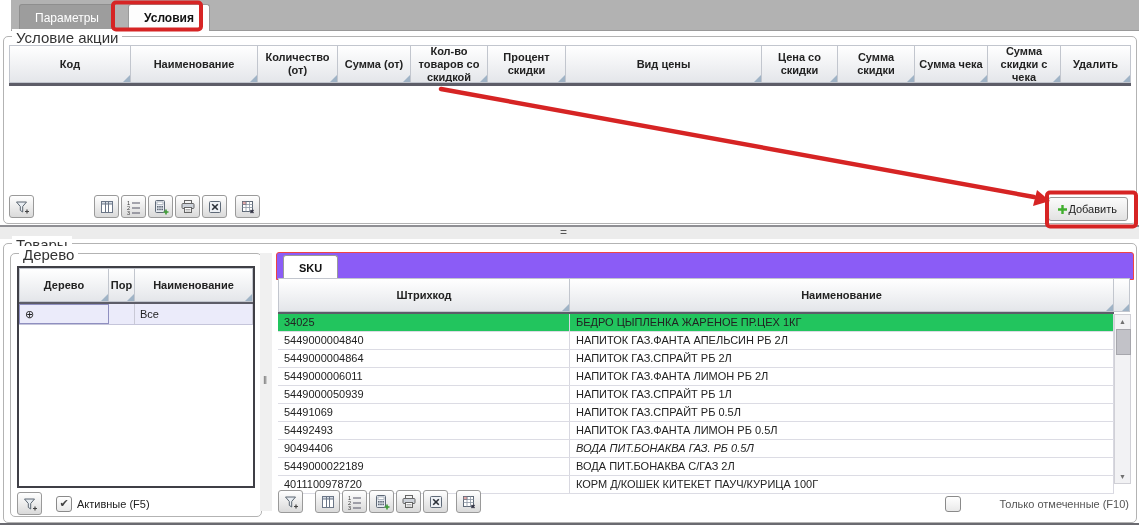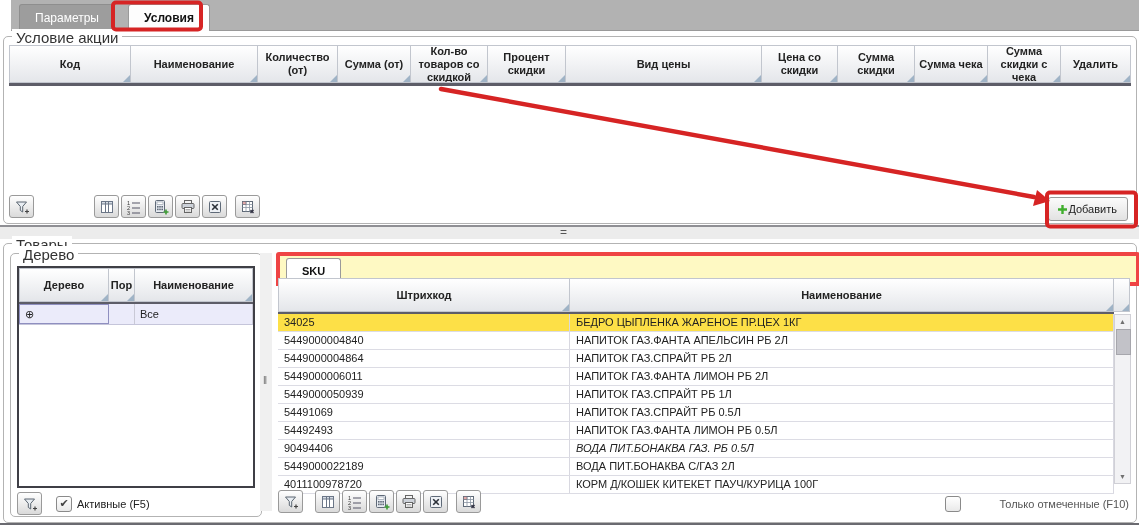--- a/index.html
+++ b/index.html
@@ -36,25 +36,25 @@
   #hsplit{position:absolute;left:0;top:225px;width:1139px;height:12px;background:#ececec;border-top:2px solid #8f8f94;cursor:row-resize;}
   #hsplit .handle{position:absolute;left:560px;top:-2px;color:#555;font-size:12px;}
   #vsplit{position:absolute;left:260px;top:253px;width:12px;height:258px;background:#f0f0f0;cursor:col-resize;}
   #vsplit .handle{position:absolute;top:122px;left:3px;color:#666;font-size:10px;}
   
   #tree-table{position:absolute;left:6px;top:12px;width:238px;height:222px;border:2px solid #3f3f46;background:#fff;box-sizing:border-box;}
   .trow{display:flex;height:20px;background:#ebebfa;border-bottom:1px solid #c5c5da;}
   .tcell{box-sizing:border-box;border-right:1px solid #c9c9d6;padding:2px 5px;display:flex;align-items:center;}
   .tcell.focus{border:1px solid #8f8fc0;}
   
-  .tabstrip{position:absolute;background:#fef9c3;border:4px solid #ef4444;border-radius:3px 3px 0 0;}
+  .tabstrip{position:absolute;background:#8b5cf6;border:1px solid #ef4444;border-radius:3px 3px 0 0;}
   .subtab{position:absolute;left:6px;top:2px;height:24px;line-height:24px;background:#fff;color:#111;font-weight:bold;
           padding:0 15px;border:1px solid #9a9a9a;border-bottom:none;border-radius:3px 3px 0 0;}
   .sku-row{display:flex;height:17px;line-height:16px;border-bottom:1px solid #dcdce4;background:#fff;}
-  .sku-row.selected{background:#fde047;justify-content:center;}
+  .sku-row.selected{background:#22c55e;justify-content:center;}
   .cell{box-sizing:border-box;padding:0 6px;overflow:hidden;white-space:nowrap;border-right:1px solid #d8d8e0;}
   
   .sb{position:absolute;background:#f2f2f4;border:1px solid #d0d0d6;box-sizing:border-box;}
   .sb-arrow{position:absolute;left:0;width:100%;height:13px;display:flex;align-items:center;justify-content:center;
             font-size:7px;color:#707070;}
   .sb-thumb{position:absolute;left:1px;width:13px;height:24px;background:#c2c2c8;border:1px solid #a6a6ac;}
   
   .cbline{position:absolute;display:flex;align-items:center;gap:5px;}
   .cb{width:14px;height:14px;border:1px solid #8a8a8a;border-radius:3px;background:linear-gradient(#fff,#e9e9e9);
       display:inline-flex;align-items:center;justify-content:center;font-size:11px;color:#444;cursor:pointer;}

